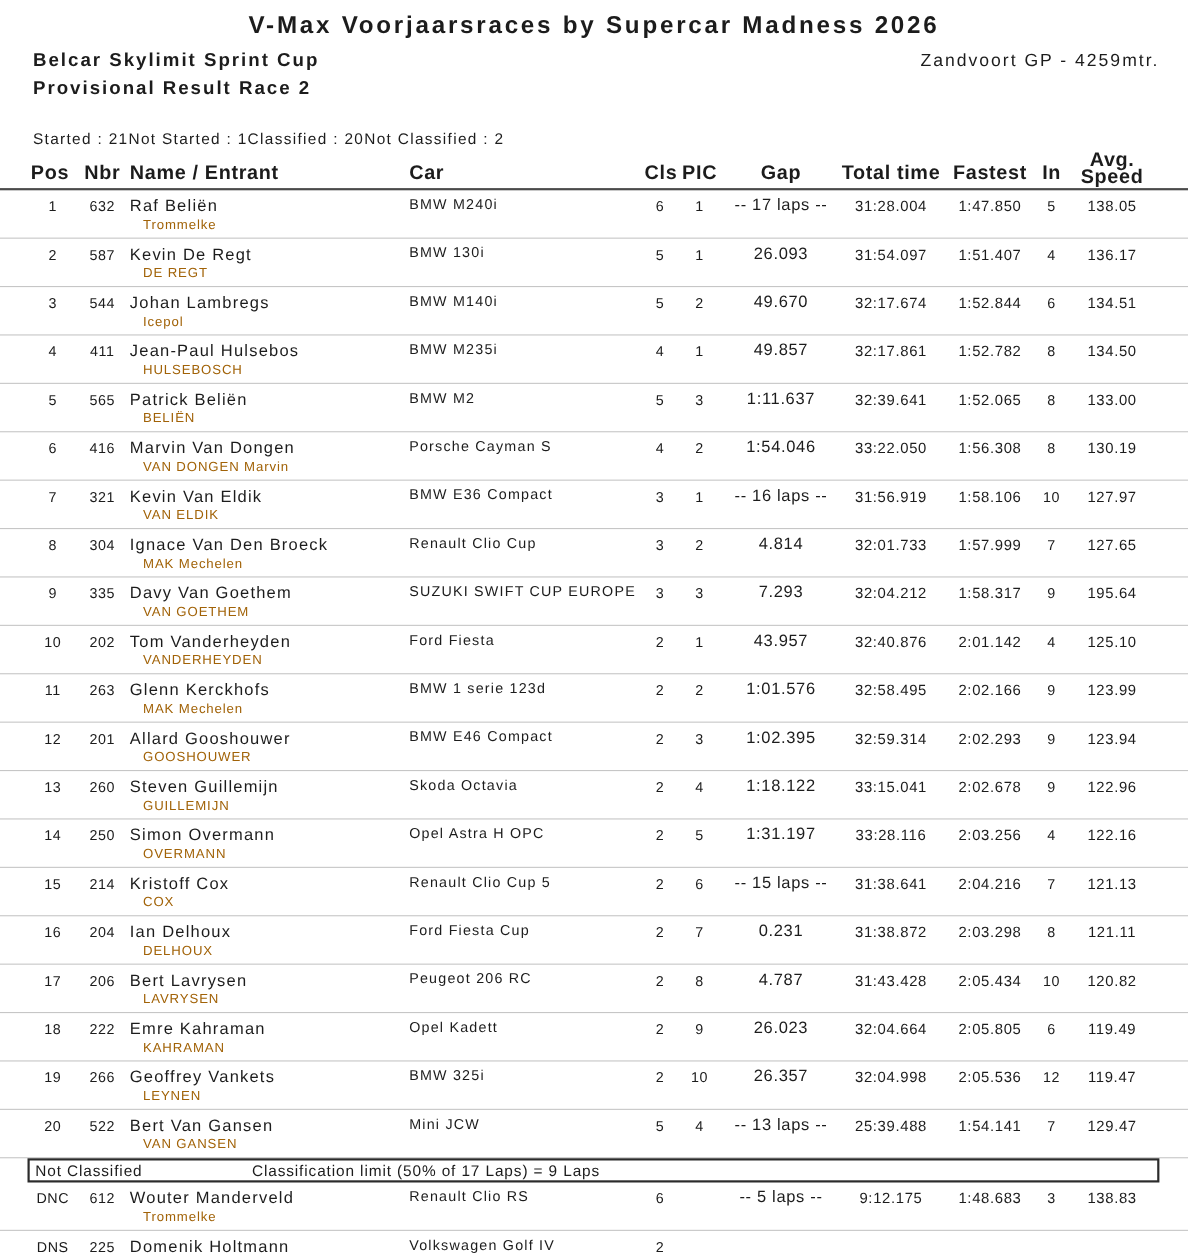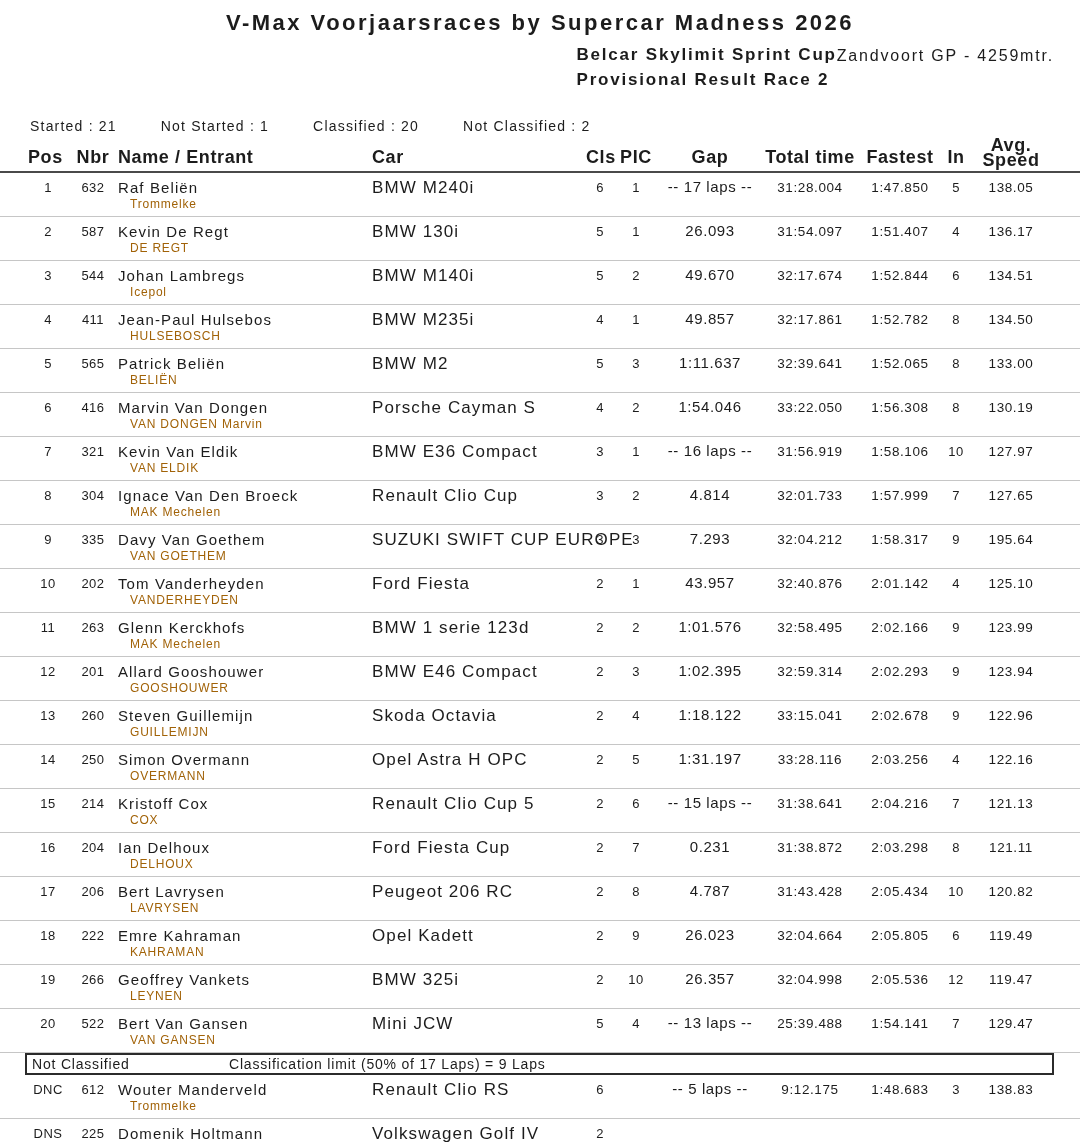--- a/index.html
+++ b/index.html
@@ -13,29 +13,29 @@
   .page { width:1080px; height:1012px; padding:6px 0 0 0; }
 
   
   .doc-title {
     text-align:center;
     font-size:22px; font-weight:bold;
     letter-spacing:2.5px;
     padding-top:4px;
   }
   .subhead {
-    display:flex; justify-content:flex-end;
+    display:flex; justify-content:space-between;
     padding:6px 26px 0 30px;
   }
   .subhead-left  { font-size:17px; font-weight:bold; letter-spacing:1.8px; line-height:25px; }
   .subhead-right { font-size:16px; letter-spacing:1.8px; line-height:23px; text-align:right; padding-top:2px; }
 
   
   .stats {
-    display:flex; gap:44px;
+    display:flex; 
     padding:26px 0 0 30px;
     font-size:14px; letter-spacing:1.2px;
   }
 
   
   .grid-row {
     display:grid;
     grid-template-columns:40px 50px 254px 214px 28px 44px 104px 96px 84px 28px 82px;
     padding-left:28px; padding-right:0;
   }
@@ -47,21 +47,21 @@
 
   .trow {
     height:44px;
     border-bottom:1px solid #c6c6c6;
     align-items:start;
   }
   .c { padding-top:5px; }
   .cell-num { font-size:13px; text-align:center; letter-spacing:0.5px; padding-top:7px; }
   .nm  { font-size:15px; letter-spacing:1.1px; line-height:19px; white-space:nowrap; }
   .ent { font-size:12px; letter-spacing:0.8px; line-height:15px; color:#a16207; white-space:nowrap;margin-left:12px; }
-  .car-cell { font-size:17px; letter-spacing:1.1px; padding-top:5px; white-space:nowrap; }
+  .car-cell { font-size:13px; letter-spacing:1.1px; padding-top:5px; white-space:nowrap; }
   .gap-cell { font-size:15px; letter-spacing:0.6px; text-align:center; padding-top:5px; white-space:nowrap; }
   .time-cell { font-size:13.5px; letter-spacing:0.6px; text-align:center; padding-top:7px; }
   .pos-cell { font-size:13px; text-align:center; padding-top:7px; letter-spacing:0.5px; }
 
   
   .nc-bar {
     margin:0 26px 0 25px;
     height:22px;
     border:2px solid #2b2b2b;
     display:flex; align-items:center;

